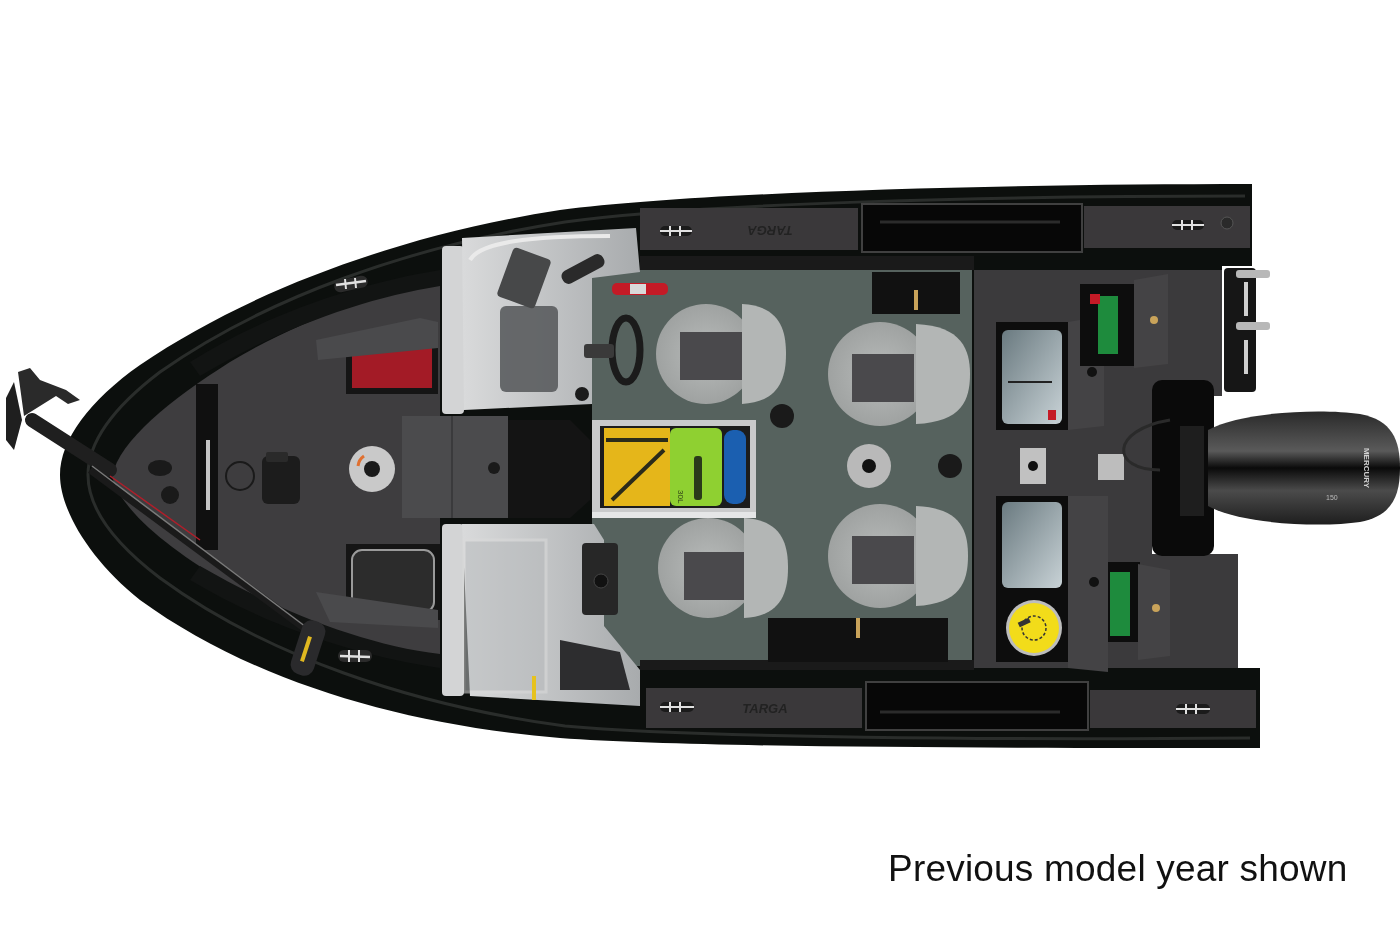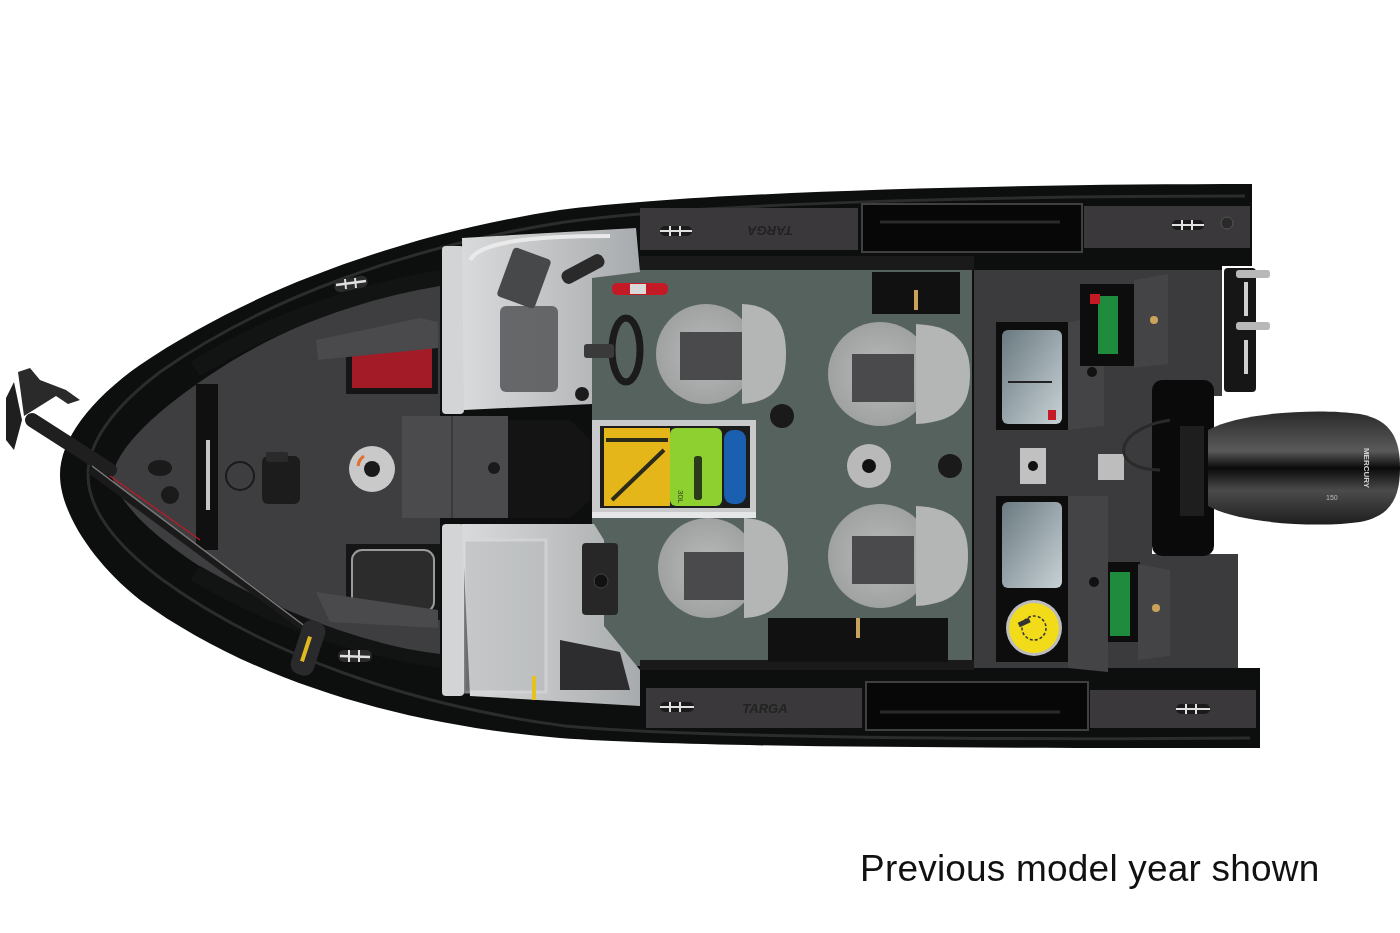--- a/index.html
+++ b/index.html
@@ -1,19 +1,19 @@
 <!DOCTYPE html>
 <html><head>
   <meta charset="utf-8">
   <style>
     html, body { margin: 0; padding: 0; background: #ffffff; }
     body { width: 1400px; height: 933px; position: relative; overflow: hidden; font-family: "Liberation Sans", sans-serif; }
     .scene { position: absolute; left: 0; top: 0; width: 1400px; height: 933px; }
     .caption {
-      position: absolute; left: 860px; top: 848px;
+      position: absolute; left: 888px; top: 848px;
       font-family: "Liberation Sans", sans-serif; font-size: 37px; color: #111111;
       letter-spacing: 0.2px; white-space: nowrap;
     }
     .brand-text { font-family: "Liberation Sans", sans-serif; font-weight: bold; font-style: italic; }
   </style>
 </head>
 <body>
 
 <svg class="scene" viewBox="0 0 1400 933" xmlns="http://www.w3.org/2000/svg">
   <defs>

